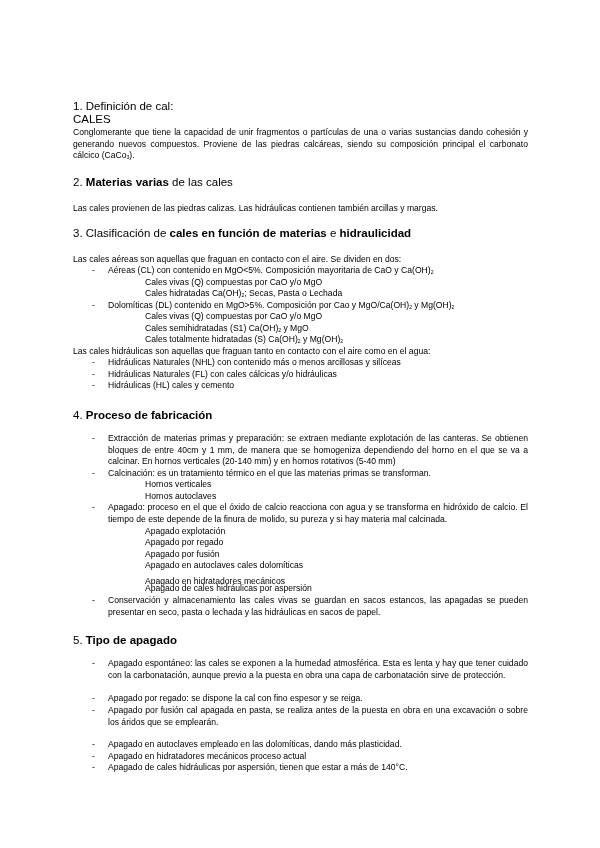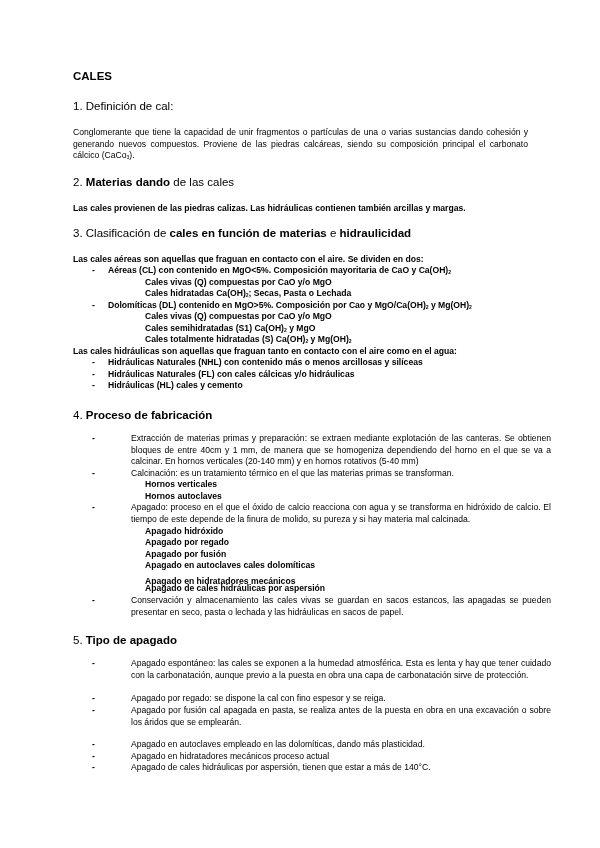--- a/index.html
+++ b/index.html
@@ -1,40 +1,40 @@
 <!DOCTYPE html>
 <html><head>
 <meta charset="utf-8">
 <style>
   html, body { margin: 0; padding: 0; background: #ffffff; }
   body { width: 600px; height: 848px; position: relative; overflow: hidden;
          font-family: "Liberation Sans", sans-serif; color: #000; }
   .page { position: absolute; left: 73px; top: 0; width: 455px; }
   .abs { position: absolute; white-space: nowrap; }
-  .title { font-weight: bold; font-size: 11.5px; }
+  .title { font-weight: normal; font-size: 11.5px; margin-top: 43px; }
   .h { font-size: 11.5px; }
   .h b { font-weight: bold; }
   .p { font-size: 8.6px; line-height: 11.5px; white-space: normal; text-align: justify; }
-  .l { font-size: 8.6px; line-height: 11.5px; font-weight: bold; }
+  .l { font-size: 8.6px; line-height: 11.5px; }
   .dash { position: absolute; left: 19px; }
-  .btext { position: absolute; left: 35px; width: 420px; white-space: normal; text-align: justify; font-size: 8.6px; line-height: 11.5px; margin-left: 23px; }
+  .btext { position: absolute; left: 35px; width: 420px; white-space: normal; text-align: justify; font-size: 8.6px; line-height: 11.5px; }
   .sub { left: 72px; }
   sub { font-size: 5px; vertical-align: -1px; line-height: 0; }
 </style>
 </head>
 <body>
 
 <div class="page">
 
   <div class="abs title" style="top:70px">CALES</div>
 
   <div class="abs h" style="top:100px">1. Definición de cal:</div>
   <div class="abs p" style="top:127px; width:455px"><span>Conglomerante que tiene la capacidad de unir fragmentos o partículas de una o varias sustancias dando cohesión y generando nuevos compuestos. Proviene de las piedras calcáreas, siendo su composición principal el carbonato cálcico (CaCo</span><sub>3</sub><span>).</span></div>
 
-  <div class="abs h" style="top:176px"><span>2. </span><b>Materias dando</b><span> de las cales</span></div>
+  <div class="abs h" style="top:176px"><span>2. </span><b>Materias varias</b><span> de las cales</span></div>
   <div class="abs l" style="top:203px">Las cales provienen de las piedras calizas. Las hidráulicas contienen también arcillas y margas.</div>
 
   <div class="abs h" style="top:227px"><span>3. Clasificación de </span><b>cales en función de materias</b><span> e </span><b>hidraulicidad</b></div>
 
   <div class="abs l" style="top:254px">Las cales aéreas son aquellas que fraguan en contacto con el aire. Se dividen en dos:</div>
 
   <div class="abs l" style="top:265px; width:455px">
     <span class="dash">-</span>
     <span style="position:absolute; left:35px"><span>Aéreas (CL) con contenido en MgO&lt;5%. Composición mayoritaria de CaO y Ca(OH)</span><sub>2</sub></span>
   </div>
@@ -73,21 +73,21 @@
     <span class="dash l">-</span>
     <span class="btext">Calcinación: es un tratamiento térmico en el que las materias primas se transforman.</span>
   </div>
   <div class="abs l sub" style="top:479px">Hornos verticales</div>
   <div class="abs l sub" style="top:491px">Hornos autoclaves</div>
 
   <div class="abs" style="top:502px; width:455px">
     <span class="dash l">-</span>
     <span class="btext">Apagado: proceso en el que el óxido de calcio reacciona con agua y se transforma en hidróxido de calcio. El tiempo de este depende de la finura de molido, su pureza y si hay materia mal calcinada.</span>
   </div>
-  <div class="abs l sub" style="top:526px">Apagado hidróxido</div>
+  <div class="abs l sub" style="top:526px">Apagado explotación</div>
   <div class="abs l sub" style="top:537px">Apagado por regado</div>
   <div class="abs l sub" style="top:549px">Apagado por fusión</div>
   <div class="abs l sub" style="top:560px">Apagado en autoclaves cales dolomíticas</div>
   <div class="abs l sub" style="top:576px">Apagado en hidratadores mecánicos</div>
   <div class="abs l sub" style="top:583px">Apagado de cales hidráulicas por aspersión</div>
 
   <div class="abs" style="top:595px; width:455px">
     <span class="dash l">-</span>
     <span class="btext">Conservación y almacenamiento las cales vivas se guardan en sacos estancos, las apagadas se pueden presentar en seco, pasta o lechada y las hidráulicas en sacos de papel.</span>
   </div>

